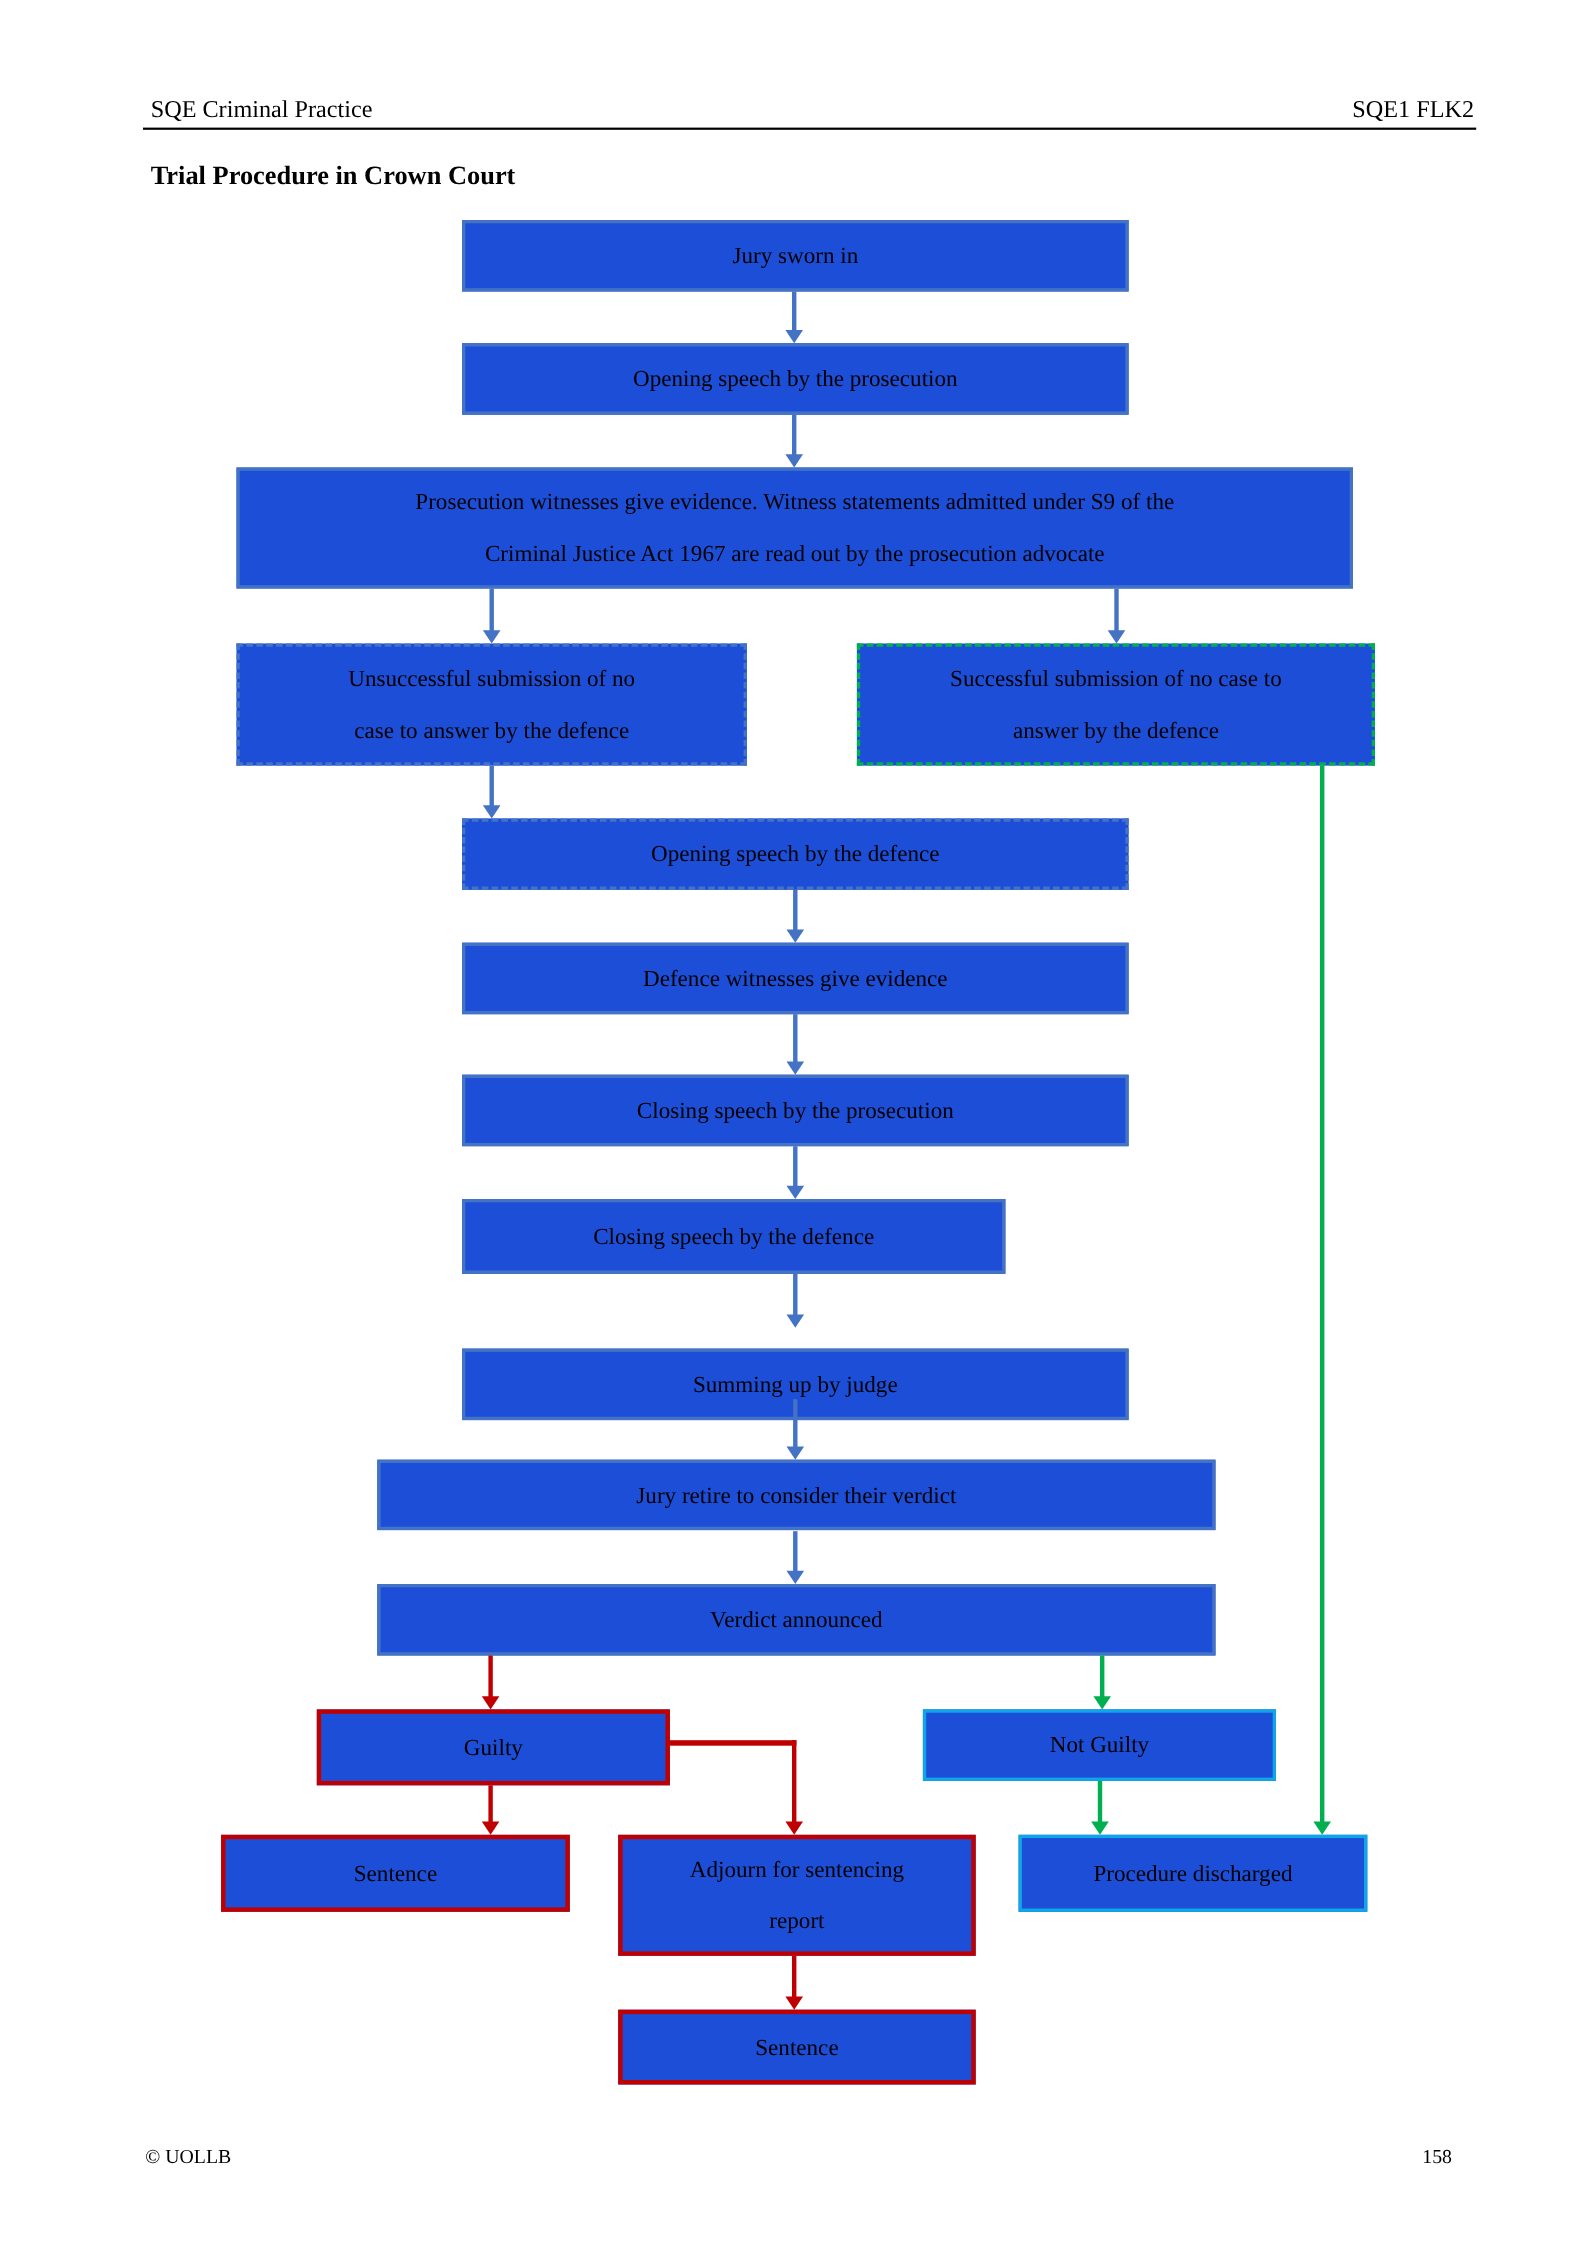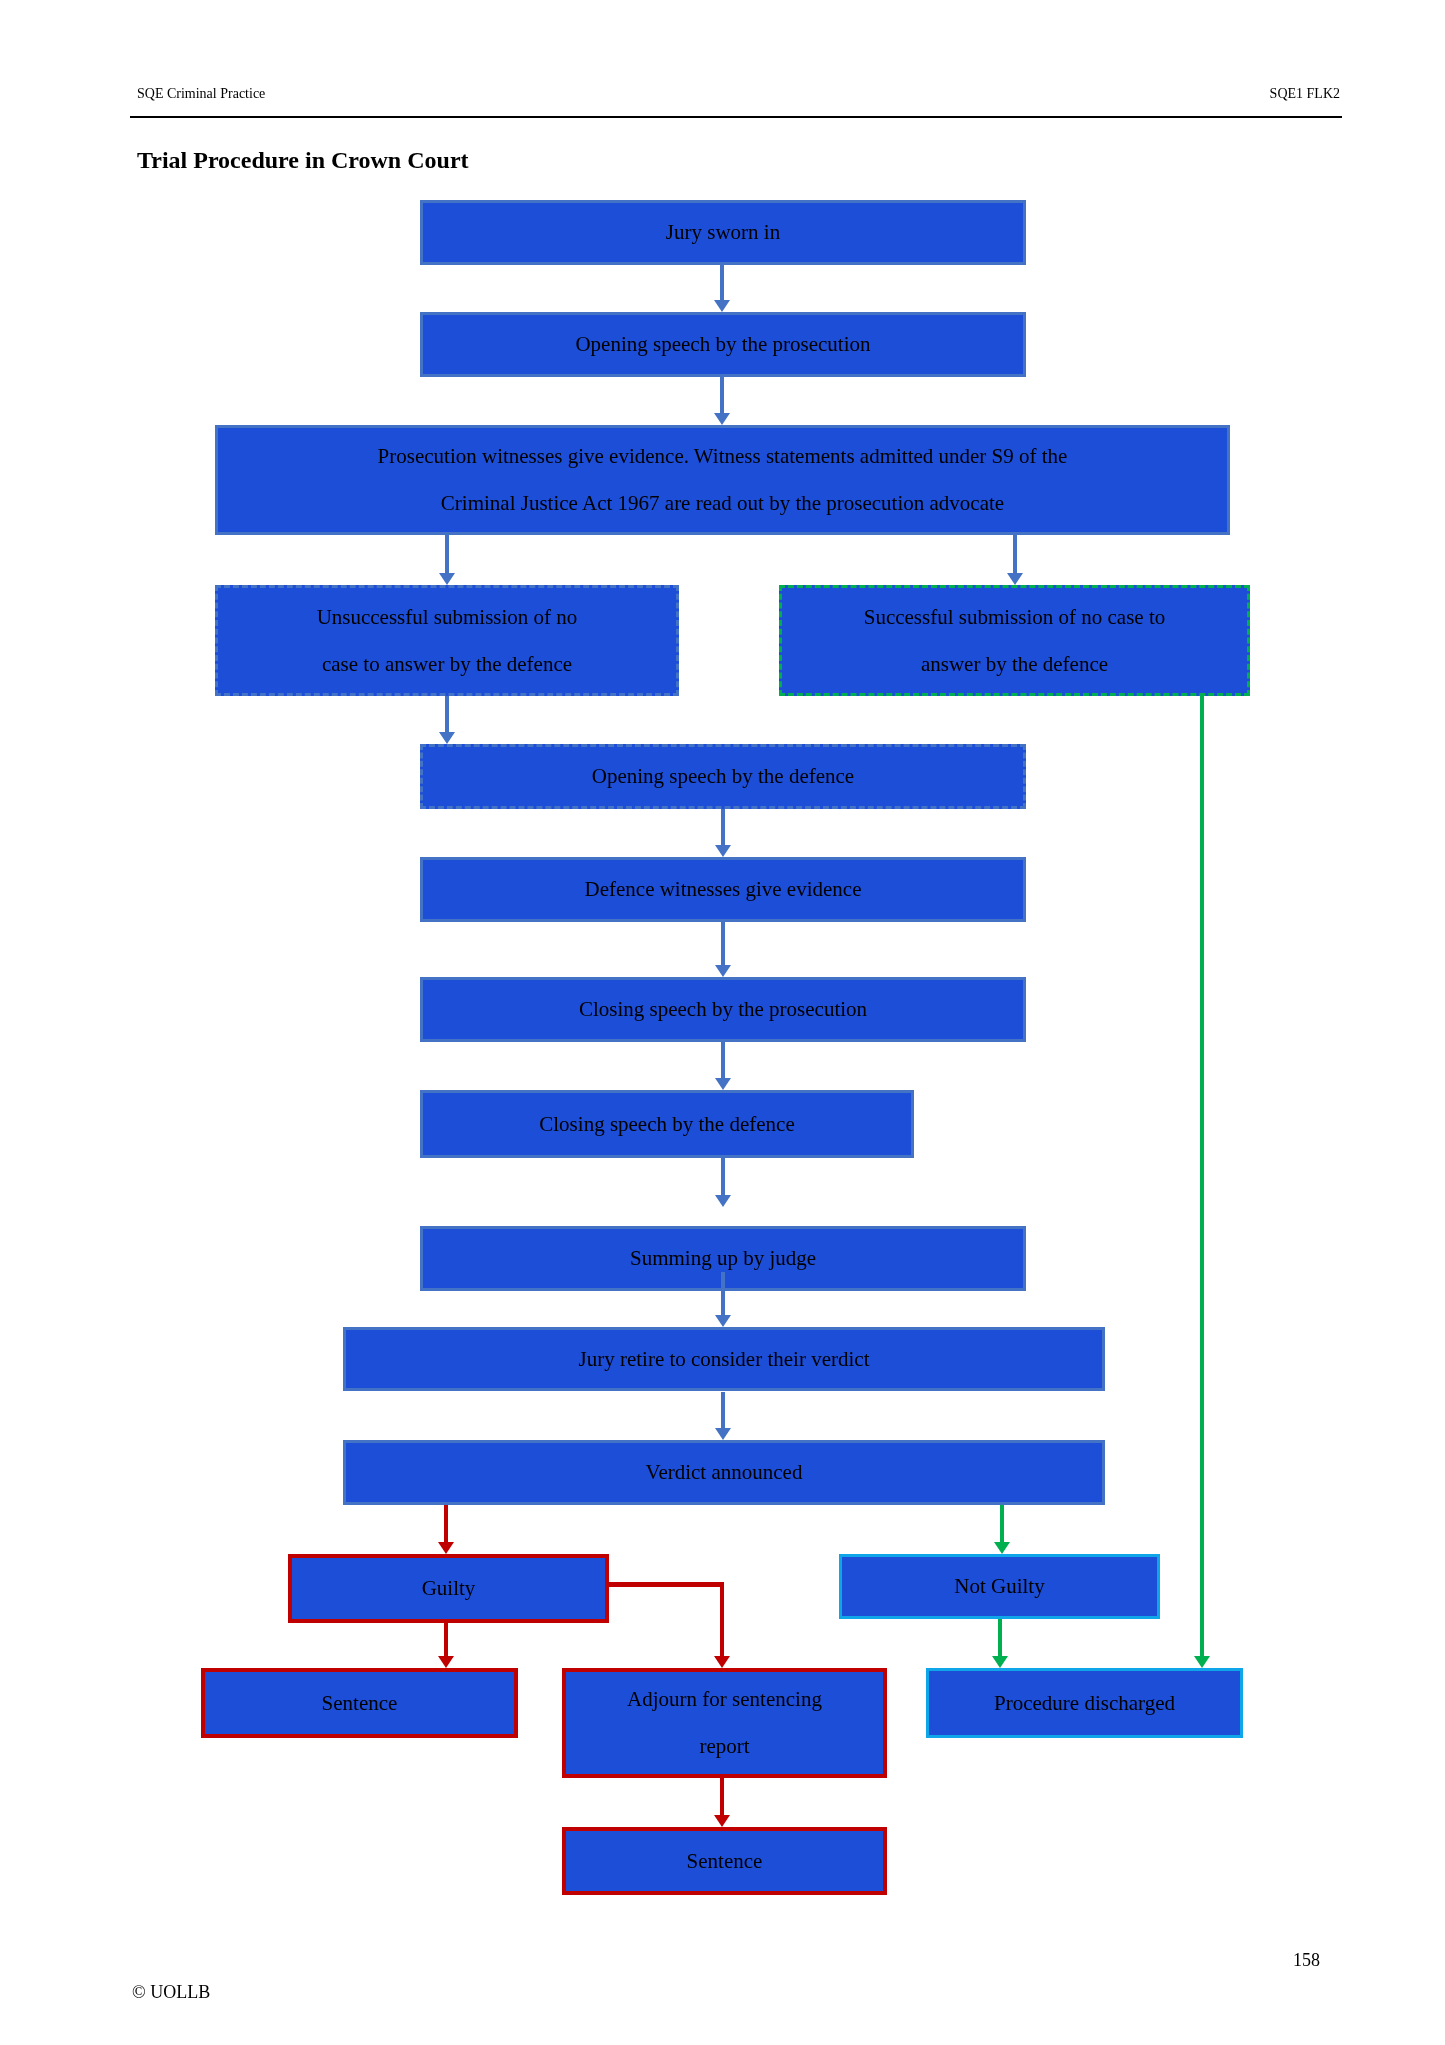--- a/index.html
+++ b/index.html
@@ -1,20 +1,20 @@
 <!DOCTYPE html>
 <html><head>
 <meta charset="utf-8">
 <style>
   html,body{margin:0;padding:0;background:#ffffff;}
   body{width:1445px;height:2045px;font-family:"Liberation Serif","DejaVu Serif",serif;color:#000;}
   #page{position:relative;width:1445px;height:2045px;background:#fff;overflow:hidden;}
 
   
-  .hdr-text{position:absolute;font-size:14px;white-space:nowrap;}
+  .hdr-text{position:absolute;font-size:22px;white-space:nowrap;}
   .rule{position:absolute;background:#000;height:2px;}
   .title{position:absolute;font-size:24px;font-weight:bold;white-space:nowrap;}
   .ftr-text{position:absolute;font-size:18px;white-space:nowrap;}
 
   
   .node{position:absolute;background:#1d4ed8;box-sizing:border-box;
         display:flex;flex-direction:column;justify-content:center;align-items:center;
         text-align:center;font-size:21px;line-height:47px;}
   .b-blue{border:3px solid #4472C4;}
   .b-blue-d{border:3px dashed #4472C4;}
@@ -193,16 +193,16 @@
   <div class="arrow a-red" style="left:714px;top:1778px;height:49px;">
       <div class="shaft"></div>
       <div class="head"></div>
     </div>
 
   <div class="arrow a-green" style="left:1194px;top:696px;height:972px;">
       <div class="shaft"></div>
       <div class="head"></div>
     </div>
 
-  <div class="ftr-text" style="left:132px;top:1950px;margin-top:32px;">© UOLLB</div>
+  <div class="ftr-text" style="left:132px;top:1950px;">© UOLLB</div>
   <div class="ftr-text" style="right:125px;top:1950px;">158</div>
 
 </div>
 
 </body></html>

